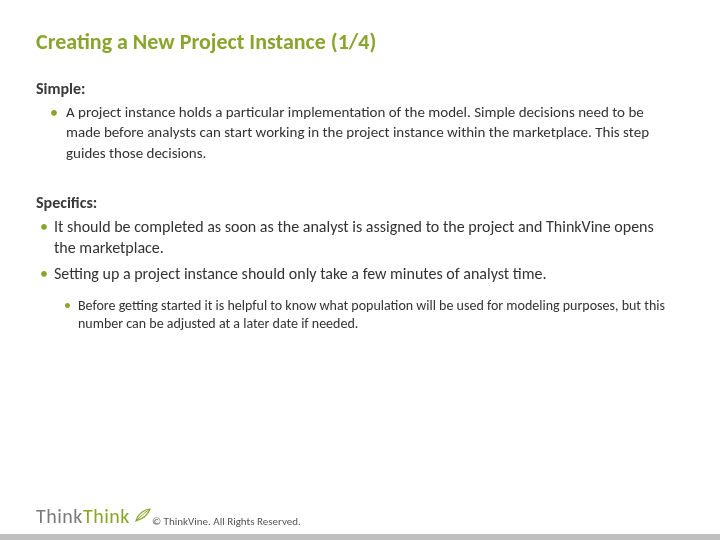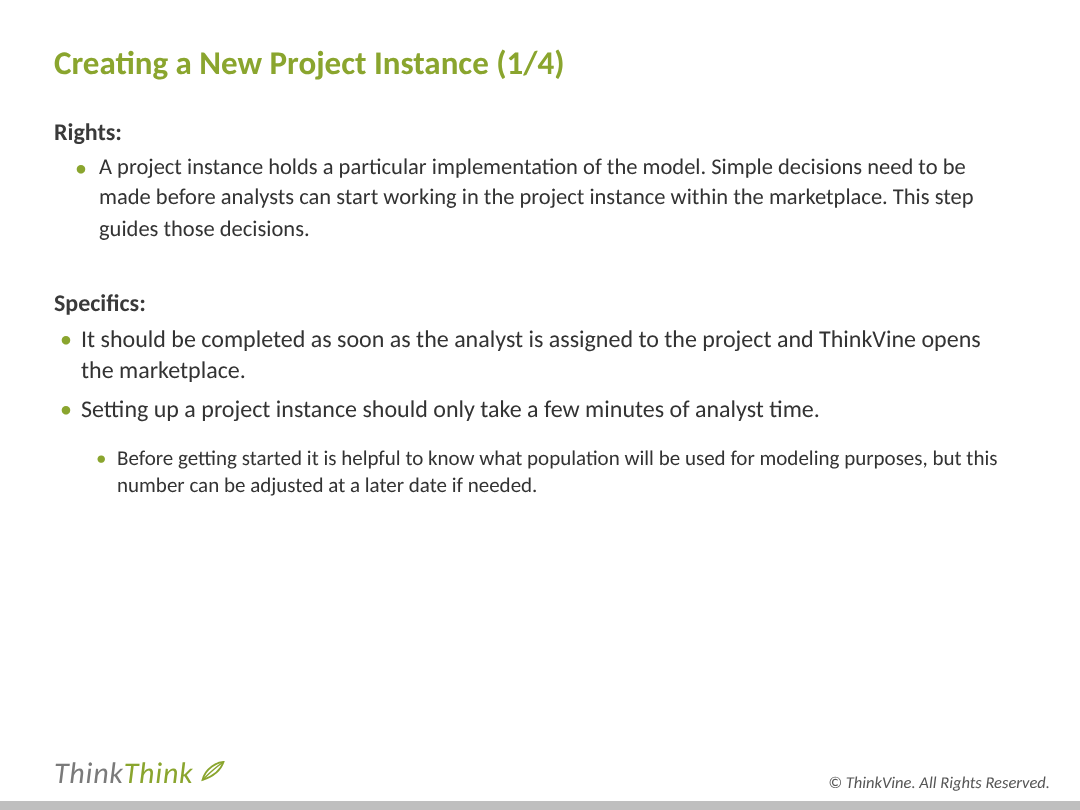--- a/index.html
+++ b/index.html
@@ -11,37 +11,37 @@
   .bullet-l1 > li { position: relative; font-size: 15px; line-height: 1.35; color: #333; padding-left: 12px; margin-bottom: 4px; }
   .bullet-l1 > li::before { content: "•"; position: absolute; left: -4px; color: #8aa52e; font-size: 16px; }
   .bullet-l0 { list-style: none; padding-left: 4px; margin-bottom: 4px; }
   .bullet-l0 > li { position: relative; font-size: 16px; line-height: 1.35; color: #333; padding-left: 14px; margin-bottom: 4px; }
   .bullet-l0 > li::before { content: "•"; position: absolute; left: 0; color: #8aa52e; font-size: 16px; }
   .bullet-l2 { list-style: none; padding-left: 30px; margin-top: 12px; }
   .bullet-l2 > li { position: relative; font-size: 14px; line-height: 1.35; color: #333; padding-left: 12px; }
   .bullet-l2 > li::before { content: "•"; position: absolute; left: -2px; color: #8aa52e; font-size: 14px; }
   .footer { position: absolute; bottom: 0; left: 0; width: 720px; }
   .footer-bar { height: 6px; background: #bfbfbf; width: 100%; }
-  .footer-inner { position: absolute; bottom: 12px; left: 36px; right: 20px; display: flex; justify-content: space-between; align-items: flex-end; font-style: italic; }
+  .footer-inner { position: absolute; bottom: 12px; left: 36px; right: 36px; display: flex; justify-content: flex-start; align-items: flex-end; }
   .logo { font-size: 20px; font-weight: 400; letter-spacing: 0.5px; display: flex; align-items: baseline; }
   .logo .think { color: #7a7a7a; }
   .logo .vine { color: #8aa52e; }
   .logo .leaf { margin-left: 4px; }
   .copyright { font-size: 11px; color: #555; }
   .spacer { height: 12px; }
 </style>
 </head>
 <body>
 
 <div class="slide">
 
   <h1 class="title">Creating a New Project Instance (1/4)</h1>
 
   <div>
-    <div class="section-heading">Rights:</div>
+    <div class="section-heading">Simple:</div>
     <ul class="bullet-l1">
       <li>A project instance holds a particular implementation of the model.  Simple decisions need to be made before analysts can start working in the project instance within the marketplace.  This step guides those decisions.</li>
     </ul>
   </div>
 
   <div class="spacer"></div>
 
   <div>
     <div class="section-heading">Specifics:</div>
     <ul class="bullet-l0">

